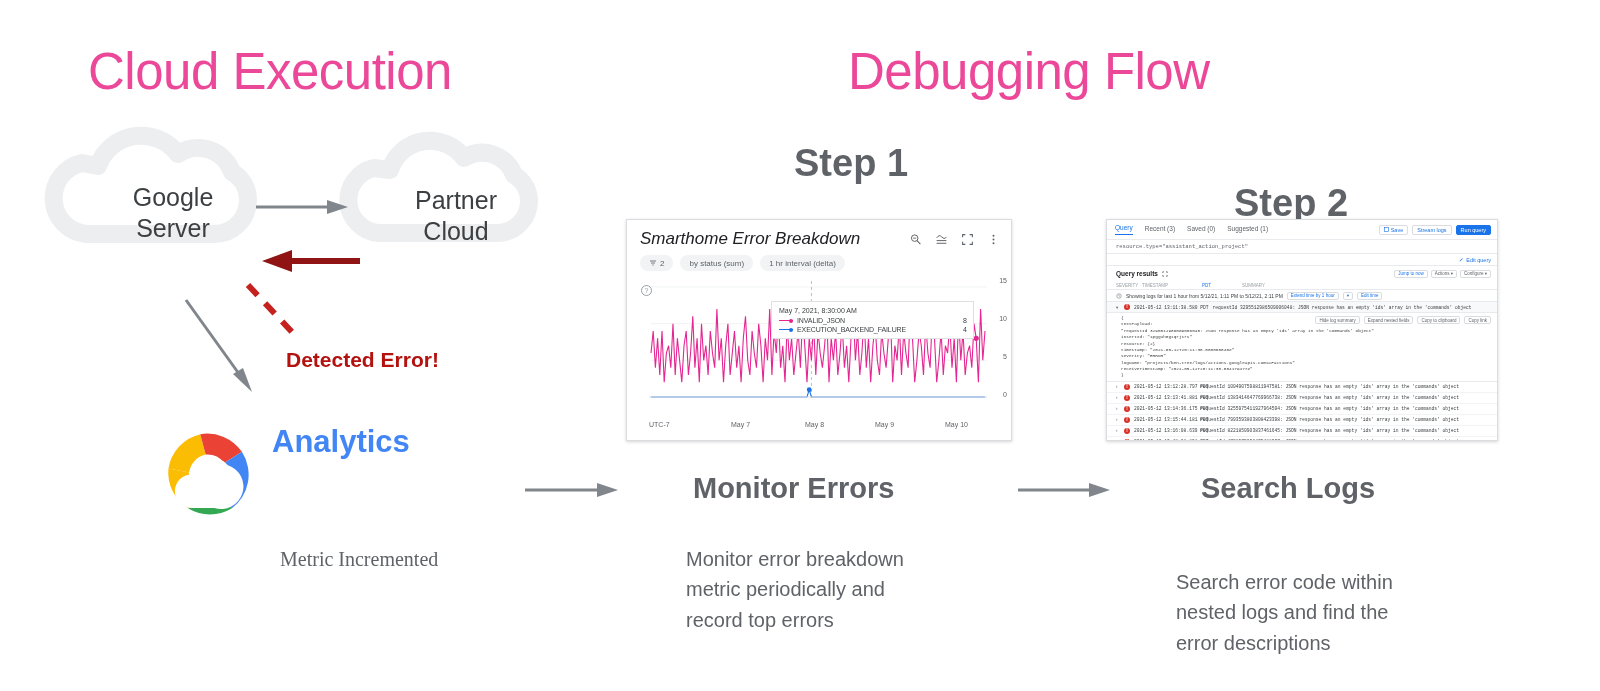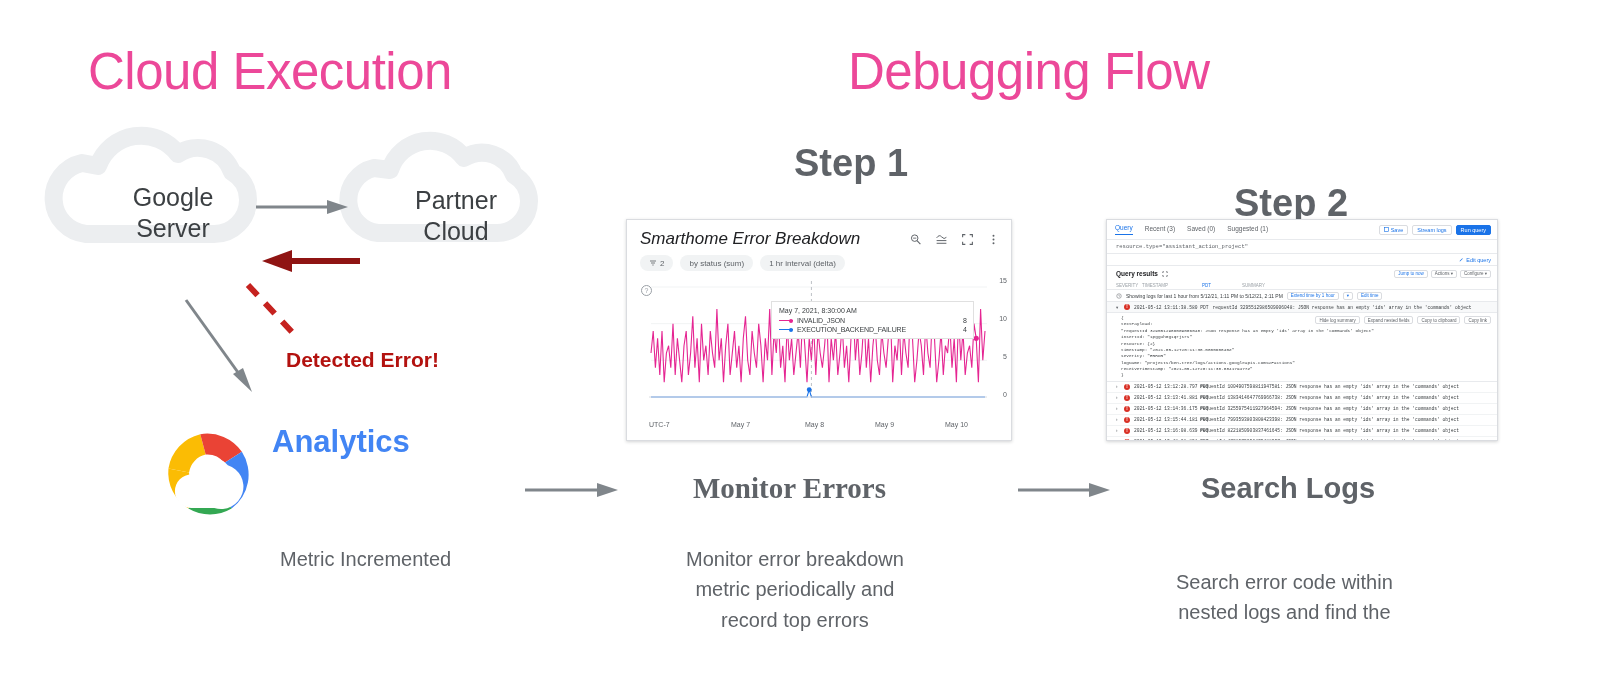--- a/index.html
+++ b/index.html
@@ -75,32 +75,32 @@
   #sa-text span{ display:block; }
 
   
   .flow-head{
     position:absolute;
     font-size:29px;
     font-weight:bold;
     color:#5f6368;
     white-space:nowrap;
   }
-  #flow-head-1{ left:693px; top:472px;font-family:Liberation Serif, serif; }
+  #flow-head-1{ left:693px; top:472px; }
   #flow-head-2{ left:1201px; top:472px; }
 
   .flow-desc{
     position:absolute;
     font-size:20px;
     color:#5f6368;
     line-height:1.52;
-    text-align:center;
-    white-space:nowrap;
-  }
-  #desc-0{ left:280px; top:544px; text-align:right; }
+    text-align:left;
+    white-space:nowrap;
+  }
+  #desc-0{ left:280px; top:544px; text-align:right;font-family:Liberation Serif, serif; }
   #desc-1{ left:686px; top:544px; }
   #desc-2{ left:1176px; top:544px;margin-top:23px; }
   .flow-desc span{ display:block; }
 
   
   .panel{
     position:absolute;
     background:#fff;
     border:1px solid #dadce0;
     box-shadow:0 1px 3px rgba(60,64,67,.22);
@@ -338,20 +338,21 @@
   <span>Metric Incremented</span>
 </div>
 <div class="flow-desc" id="desc-1">
   <span>Monitor error breakdown</span>
   <span>metric periodically and</span>
   <span>record top errors</span>
 </div>
 <div class="flow-desc" id="desc-2">
   <span>Search error code within</span>
   <span>nested logs and find the</span>
+  <span>error descriptions</span>
 </div>
 
 <div class="panel" id="panel-chart">
   <div class="chart-head">
     <div class="chart-title">Smarthome Error Breakdown</div>
     <div class="chart-icons">
       <svg class="ci" viewBox="0 0 24 24">
         <circle cx="10.5" cy="9.5" r="6" fill="none" stroke="#5f6368" stroke-width="1.8"></circle>
         <line x1="14.8" y1="14" x2="21" y2="20.5" stroke="#5f6368" stroke-width="2"></line>
         <line x1="7.5" y1="9.5" x2="13.5" y2="9.5" stroke="#5f6368" stroke-width="1.6"></line>

